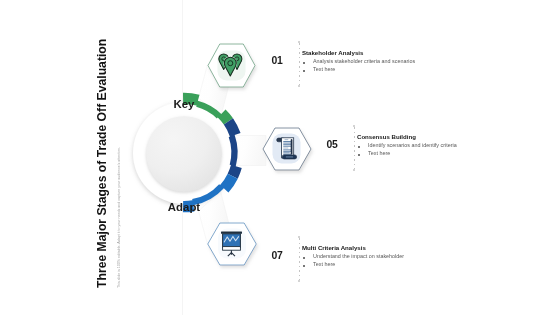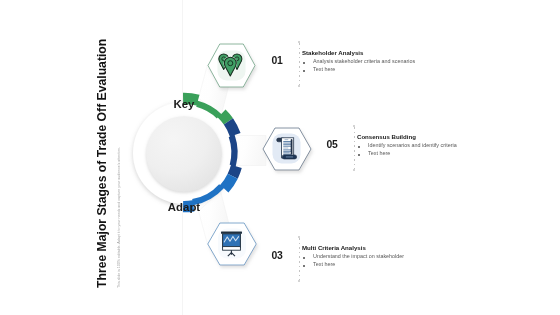--- a/index.html
+++ b/index.html
@@ -168,20 +168,20 @@
     <div class="bdot" style="left:358px;top:145.5px"></div>
     <div class="bul" style="left:368px;top:142px">Identify scenarios and identify criteria</div>
     <div class="bdot" style="left:358px;top:153.5px"></div>
     <div class="bul" style="left:368px;top:150px">Text here</div>
   </div>
 
   <div>
     <div class="dotline" style="left:298.5px;top:238px;height:42px"></div>
     <div class="endcap" style="left:297.5px;top:235.5px"></div>
     <div class="endcap" style="left:297.5px;top:279.5px"></div>
-    <div class="num" style="left:271.5px;top:250px">03</div>
+    <div class="num" style="left:271.5px;top:250px">07</div>
     <div class="head" style="left:302px;top:244px">Multi Criteria Analysis</div>
     <div class="bdot" style="left:303px;top:256.5px"></div>
     <div class="bul" style="left:313px;top:253px">Understand the impact on stakeholder</div>
     <div class="bdot" style="left:303px;top:264.5px"></div>
     <div class="bul" style="left:313px;top:261px">Text here</div>
   </div>
 </div>
 
 </body></html>

